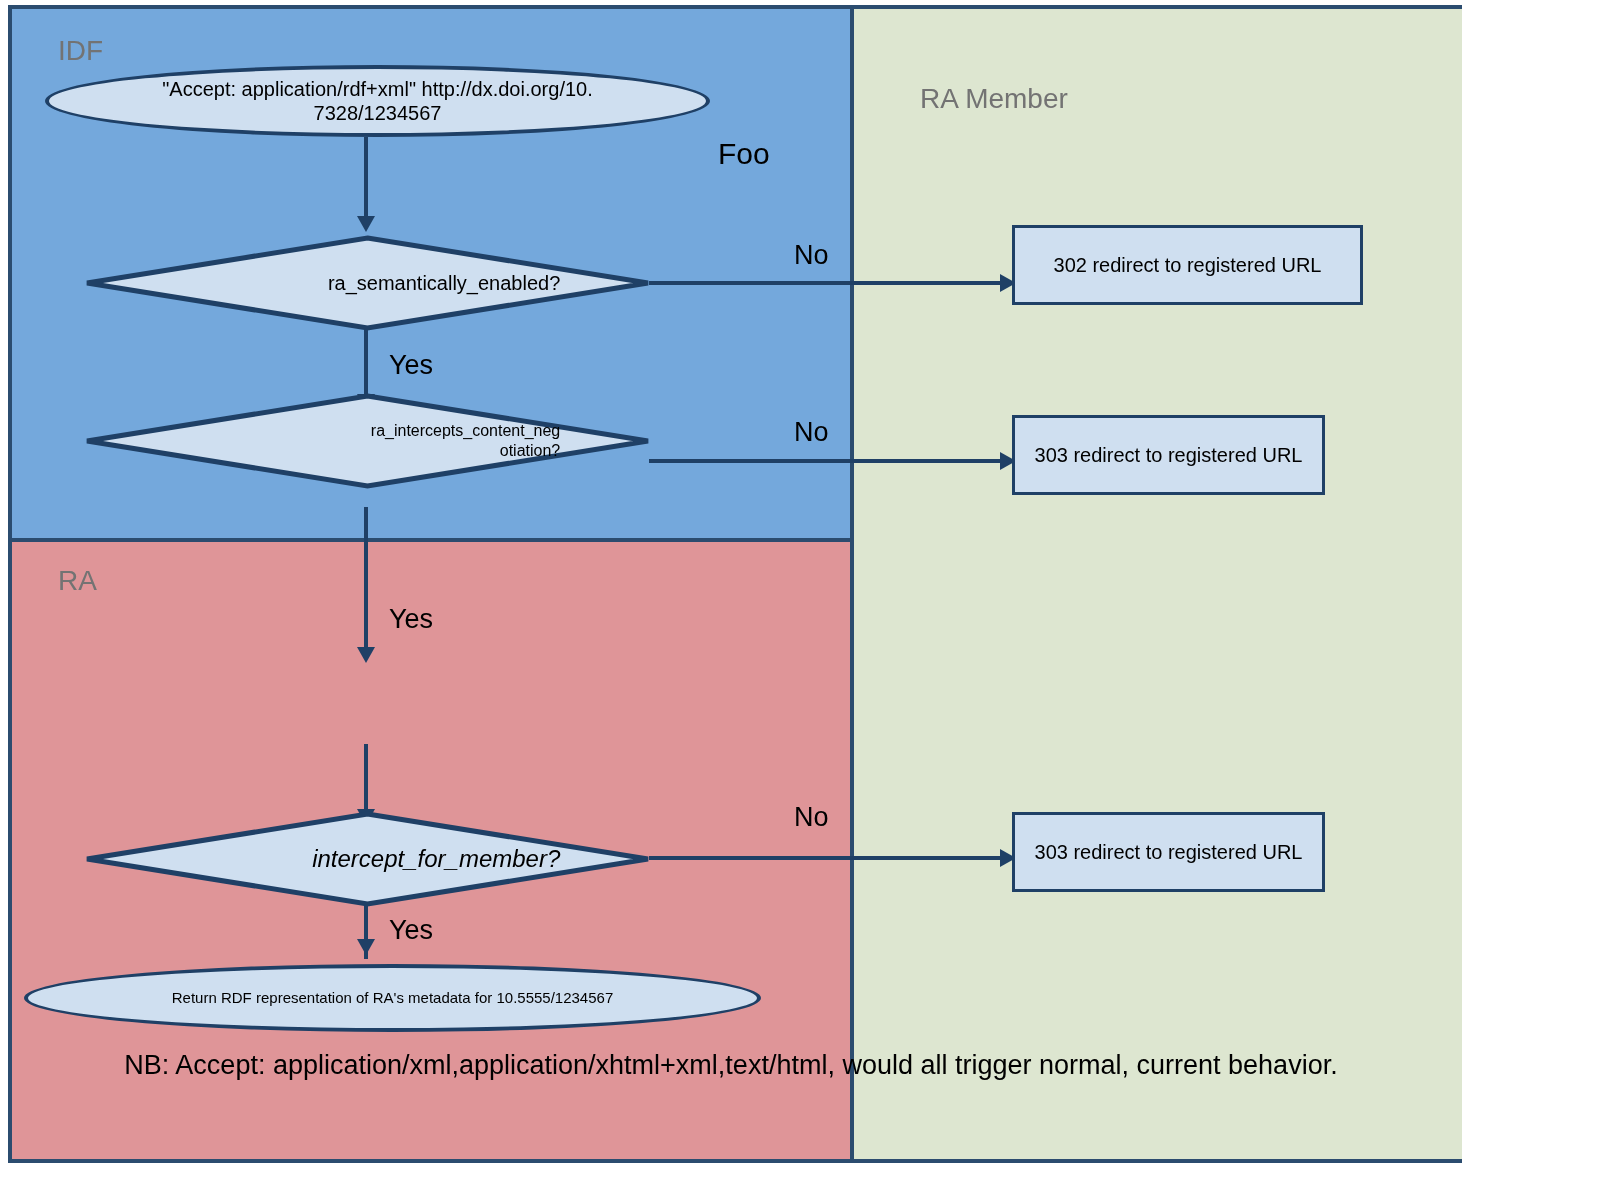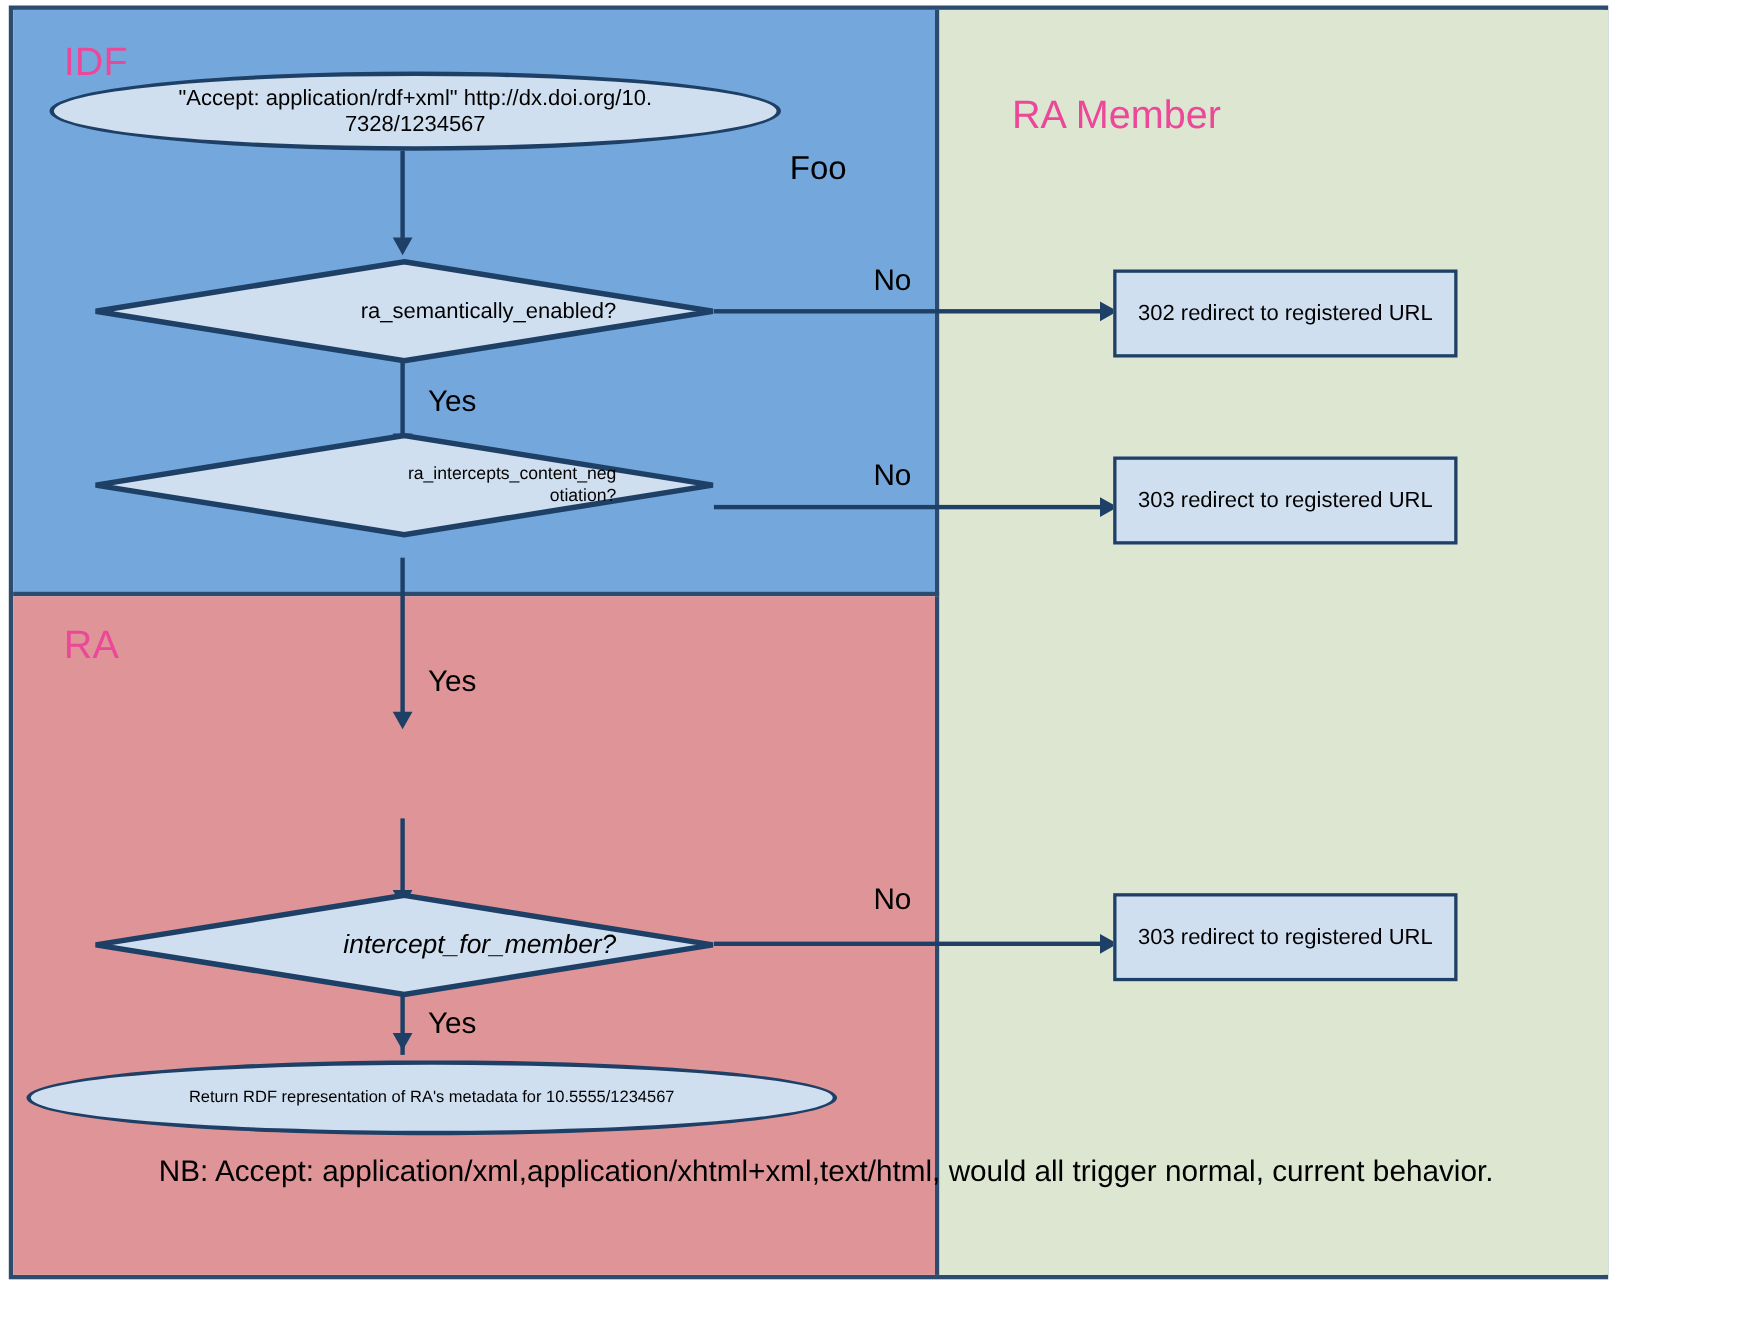--- a/index.html
+++ b/index.html
@@ -16,21 +16,21 @@
     border:4px solid #2B4C6F;box-sizing:border-box;background:#ffffff;
   }
   .lane{position:absolute;box-sizing:border-box;}
   .lane-idf{left:0;top:0;width:842px;height:533px;background:#74A8DC;
             border-right:4px solid #2B4C6F;border-bottom:4px solid #2B4C6F;}
   .lane-ra{left:0;top:533px;width:842px;height:617px;background:#DF9598;
            border-right:4px solid #2B4C6F;}
   .lane-member{left:842px;top:0;width:608px;height:1150px;background:#DDE6D0;}
 
   .lane-title{
-    position:absolute;font-size:36px;color:#ec4899;white-space:nowrap;
+    position:absolute;font-size:28px;color:#737373;white-space:nowrap;
     letter-spacing:0px;
   }
   .t-idf{left:46px;top:26px;}
   .t-ra{left:46px;top:556px;text-align:center;}
   .t-member{left:908px;top:26px;margin-top:48px;}
 
   .pool-title{
     position:absolute;left:-120px;top:300px;width:300px;
     transform:rotate(-90deg);transform-origin:center center;
     text-align:center;font-size:29px;color:#000;white-space:nowrap;
@@ -136,25 +136,25 @@
     <div class="ln hln" style="left:637px;top:847px;width:355px;"></div>
     <div class="arrow arrow-right" style="left:988px;top:840px;"></div>
     <div class="edge-label" style="left:782px;top:793px;">No</div>
 
     <div class="ln vln" style="left:352px;top:896px;height:54px;"></div>
     <div class="arrow arrow-down" style="left:345px;top:930px;"></div>
     <div class="edge-label" style="left:377px;top:906px;">Yes</div>
 
     <div class="node ellipse" style="left:12px;top:955px;width:737px;height:68px;font-size:15px;">Return RDF representation of RA's metadata for 10.5555/1234567</div>
 
-    <div class="note" style="left:84px;top:1039px;width:1310px;">
+    <div class="note" style="left:64px;top:1039px;width:1310px;">
       <span>NB: Accept: application/xml,application/xhtml+xml,text/html, would all trigger normal, current</span>
       <span>behavior.</span>
     </div>
 
-    <div class="node rect" style="left:1000px;top:236px;width:313px;height:80px;font-size:20px;">302 redirect to registered URL</div>
+    <div class="node rect" style="left:1000px;top:216px;width:351px;height:80px;font-size:20px;">302 redirect to registered URL</div>
 
     <div class="node rect" style="left:1000px;top:406px;width:313px;height:80px;font-size:20px;">303 redirect to registered URL</div>
 
     <div class="node rect" style="left:1000px;top:803px;width:313px;height:80px;font-size:20px;">303 redirect to registered URL</div>
 
   </div>
 </div>
 
 </body></html>

